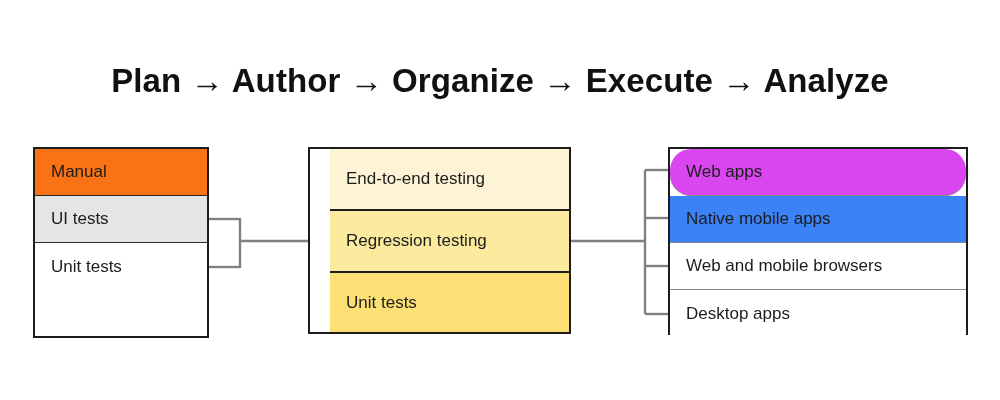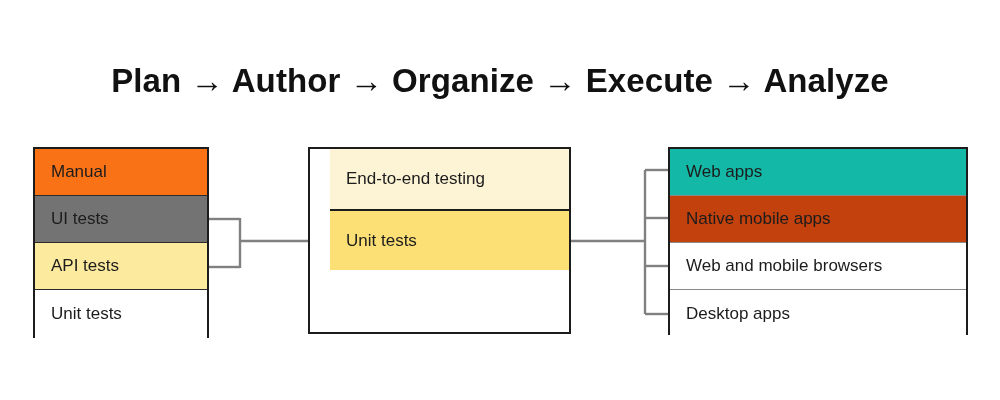--- a/index.html
+++ b/index.html
@@ -131,45 +131,45 @@
       <path d="M 645 218 L 670 218"></path>
       <path d="M 645 266 L 670 266"></path>
       <path d="M 645 314 L 670 314"></path>
     </g>
   </svg>
 
   <div class="stack" id="stack-left">
     <div class="row" style="background: #f97316;">
       <span>Manual</span>
     </div>
-    <div class="row" style="background: #737373; align-items: center;">
+    <div class="row" style="background: #e5e5e5; align-items: center;">
       <span>UI tests</span>
-    </div>
-    <div class="row" style="background: rgb(252, 234, 158);">
-      <span>API tests</span>
     </div>
     <div class="row" style="background: rgb(255, 255, 255);">
       <span>Unit tests</span>
     </div>
   </div>
 
   <div class="stack" id="stack-mid">
     <div class="row" style="background: rgb(253, 243, 213);">
       <span>End-to-end testing</span>
     </div>
+    <div class="row" style="background: rgb(252, 234, 158);">
+      <span>Regression testing</span>
+    </div>
     <div class="row" style="background: rgb(252, 224, 118);">
       <span>Unit tests</span>
     </div>
   </div>
 
   <div class="stack" id="stack-right">
-    <div class="row" style="background: #14b8a6;">
+    <div class="row" style="background: #d946ef; border-radius: 21px;">
       <span>Web apps</span>
     </div>
-    <div class="row" style="background: #c2410c; text-align: center;">
+    <div class="row" style="background: #3b82f6; text-align: center;">
       <span>Native mobile apps</span>
     </div>
     <div class="row" style="background: rgb(255, 255, 255); text-align: right;">
       <span>Web and mobile browsers</span>
     </div>
     <div class="row" style="background: rgb(255, 255, 255);">
       <span>Desktop apps</span>
     </div>
   </div>
 

